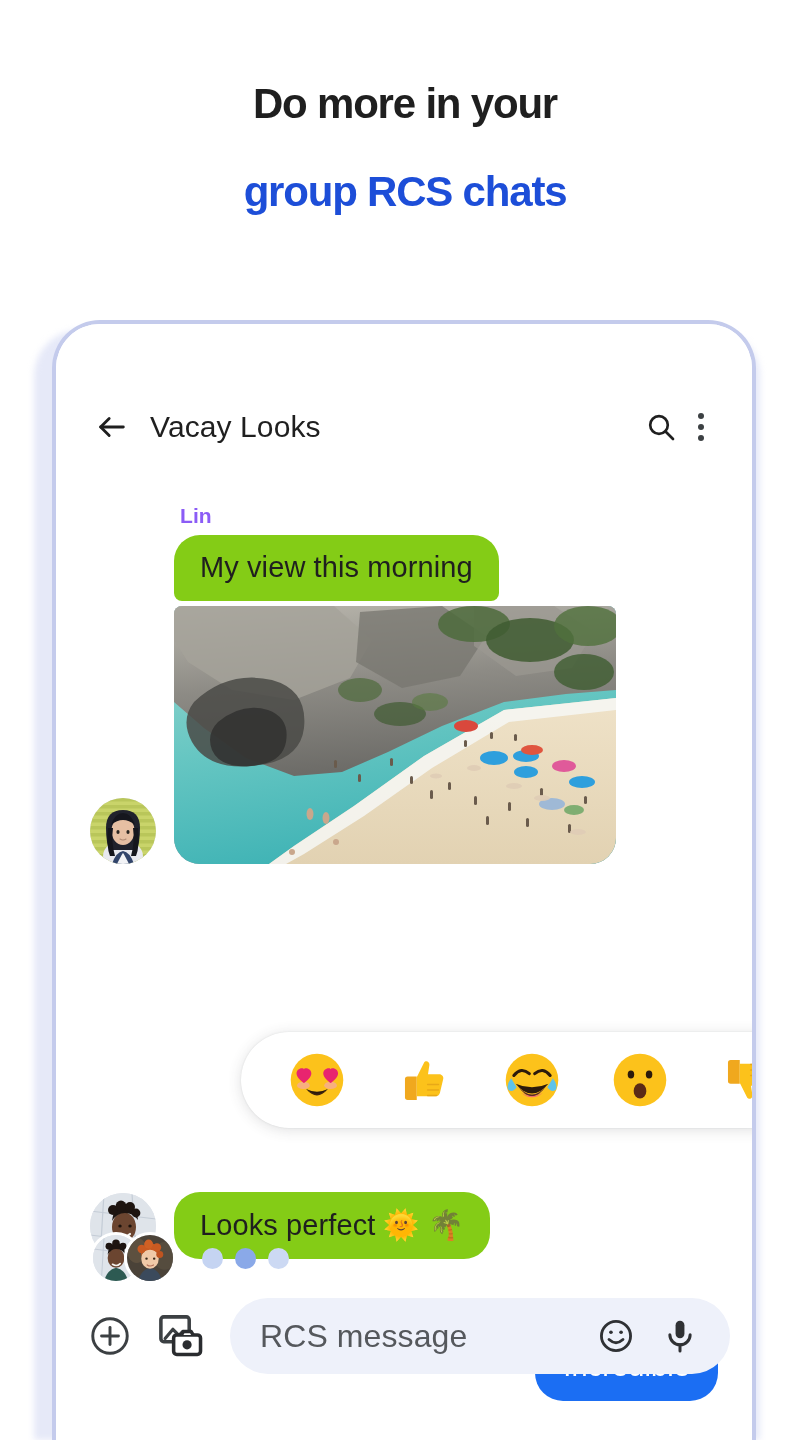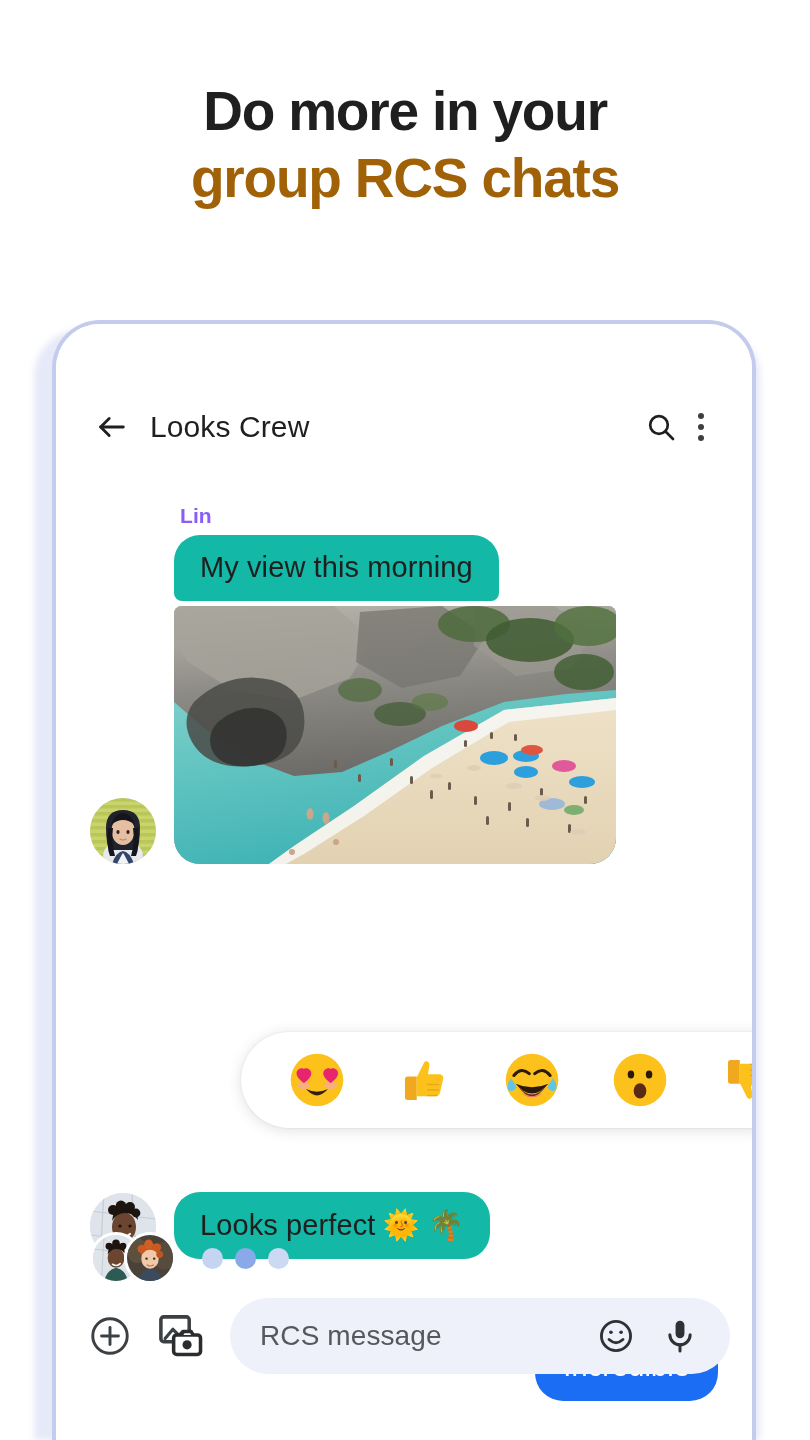--- a/index.html
+++ b/index.html
@@ -23,26 +23,26 @@
   .headline {
     position: absolute;
     top: 78px;
     left: 0;
     width: 810px;
     text-align: center;
     line-height: 1.22;
   }
   .headline-line {
     display: block;
-    font-size: 55px;
+    font-size: 42px;
     font-weight: 700;
     letter-spacing: -1.2px;
   }
   .headline-line.l1 { color: #1f1f1f; }
-  .headline-line.l2 { color: #a16207; }
+  .headline-line.l2 { color: #1d4ed8; margin-top: 37px; }
 
   
   .phone-shadow {
     position: absolute;
     left: 34px;
     top: 330px;
     width: 726px;
     height: 1110px;
     border-radius: 46px 46px 0 0;
     background: #e6e9f8;
@@ -106,21 +106,21 @@
 
   .sender-name {
     font-size: 21px;
     font-weight: 600;
     margin-bottom: 7px;
     margin-left: 6px;
     letter-spacing: 0.1px;
   }
 
   .bubble-in {
-    background: #14b8a6;
+    background: #84cc16;
     color: #1f1f1f;
     font-size: 29px;
     border-radius: 26px;
     padding: 16px 26px 17px;
     display: inline-block;
     letter-spacing: 0.1px;
     white-space: nowrap;
   }
   .bubble-in.attached-top {
     border-bottom-left-radius: 8px;
@@ -223,21 +223,21 @@
     height: 76px;
     background: #eef1fa;
     border-radius: 38px;
     display: flex;
     align-items: center;
     padding: 0 20px 0 30px;
     margin-left: 22px;
   }
   .compose-placeholder {
     flex: 1 1 auto;
-    font-size: 28px;
+    font-size: 32px;
     color: #55585c;
     letter-spacing: 0.1px;
   }
   .field-icon {
     width: 52px; height: 52px;
     display: flex; align-items: center; justify-content: center;
     flex: 0 0 auto;
   }
   .field-icon.mic { margin-left: 12px; margin-right: 4px; }
 </style>
@@ -255,21 +255,21 @@
   <div class="phone">
     <div class="phone-inner">
 
       <div class="appbar">
         <div class="appbar-back">
           <svg viewBox="0 0 24 24" width="34" height="34" fill="none" stroke="#1f1f1f" stroke-width="2" stroke-linecap="round" stroke-linejoin="round">
             <line x1="20" y1="12" x2="4" y2="12"></line>
               <polyline points="10,6 4,12 10,18"></polyline>
           </svg>
         </div>
-        <div class="appbar-title">Looks Crew</div>
+        <div class="appbar-title">Vacay Looks</div>
         <div class="appbar-act">
           <svg viewBox="0 0 24 24" width="32" height="32" fill="none" stroke="#1f1f1f" stroke-width="2" stroke-linecap="round">
             <circle cx="10.5" cy="10.5" r="6.6"></circle>
               <line x1="15.4" y1="15.4" x2="21" y2="21"></line>
           </svg>
         </div>
         <div class="appbar-act menu">
           <span class="dots3">
               <i></i>
               <i></i>

